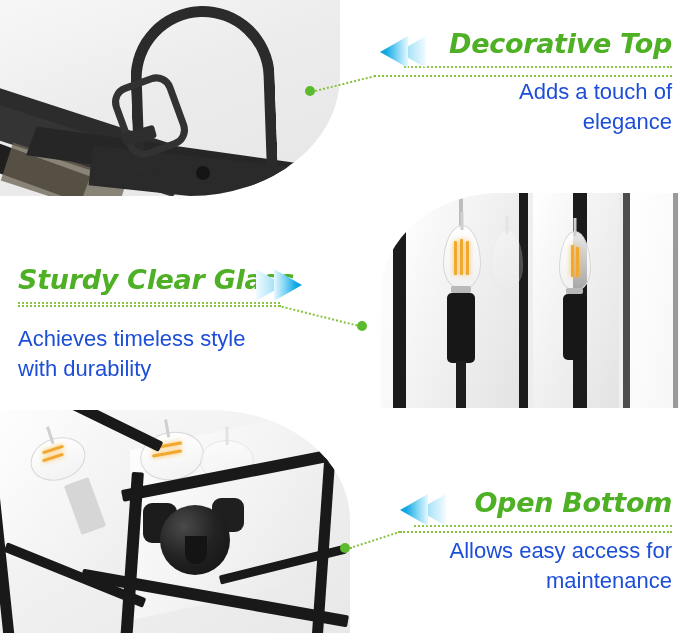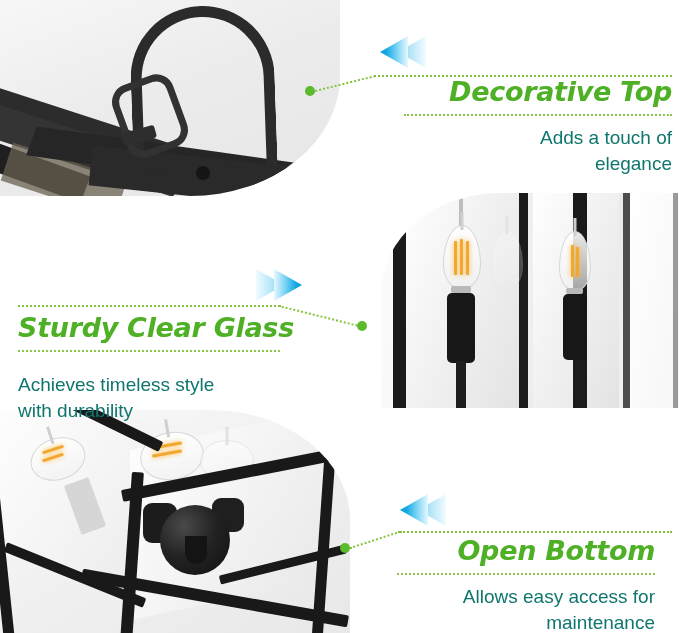--- a/index.html
+++ b/index.html
@@ -90,29 +90,29 @@
   }
   #knob-neck{position:absolute;left:143px;top:503px;width:34px;height:40px;border-radius:9px;background:#1c1c1c;z-index:5;}
   #knob-neck2{position:absolute;left:212px;top:498px;width:32px;height:34px;border-radius:9px;background:#1f1f1f;z-index:5;}
 
   
   .callout{position:absolute;}
   .headline{
     font-family:"DejaVu Sans", sans-serif;
     font-style:italic;font-weight:bold;
     font-size:27px;letter-spacing:-.3px;
-    color:#4eb024;white-space:nowrap;line-height:1;margin-top:48px;
+    color:#4eb024;white-space:nowrap;line-height:1;
   }
   .dotline{
     height:0;border-top:2px dotted #86c23e;
     opacity:.95;
   }
   .body{
     font-family:"Liberation Sans", sans-serif;
-    font-size:19px;font-weight:300;color:#0f766e;
+    font-size:22px;font-weight:300;color:#1d4ed8;
     line-height:1.38;white-space:pre-line;
   }
   .ta-right{text-align:right;}
   .ta-left{text-align:left;}
 
   
   .arrow{position:absolute;width:58px;height:34px;}
 
   
   .gdot{position:absolute;width:10px;height:10px;border-radius:50%;background:#5cba2e;}
@@ -246,21 +246,21 @@
         <stop offset="100%" stop-color="#3fc0ee"></stop>
       </linearGradient>
     </defs>
     <path d="M0 1 L0 33 L28 17 Z" fill="url(#gr1b)"></path>
     <path d="M18 1 L18 33 L46 17 Z" fill="url(#gr1)"></path>
   </svg>
   <div class="leader" style="left:18px;top:305px;width:262px;"></div>
   <div class="leader" style="left:279px;top:305px;width:84px;transform:rotate(14deg);"></div>
   <div class="gdot" style="left:357px;top:321px;"></div>
 
-  <div class="callout" style="left:397px;top:489px;width:258px;">
+  <div class="callout" style="left:414px;top:489px;width:258px;">
     <div class="headline ta-right">Open Bottom</div>
     <div class="dotline" style="margin-top:9px;width:258px;"></div>
     <div class="body ta-right" style="margin-top:9px;">Allows easy access for
 maintenance</div>
   </div>
   <svg class="arrow" style="left:388px;top:493px;" viewBox="0 0 58 34">
     <defs>
       <linearGradient id="gl2" x1="1" y1="0" x2="0" y2="0">
         <stop offset="0%" stop-color="#e8f8fe"></stop>
         <stop offset="38%" stop-color="#7fd5f5"></stop>

